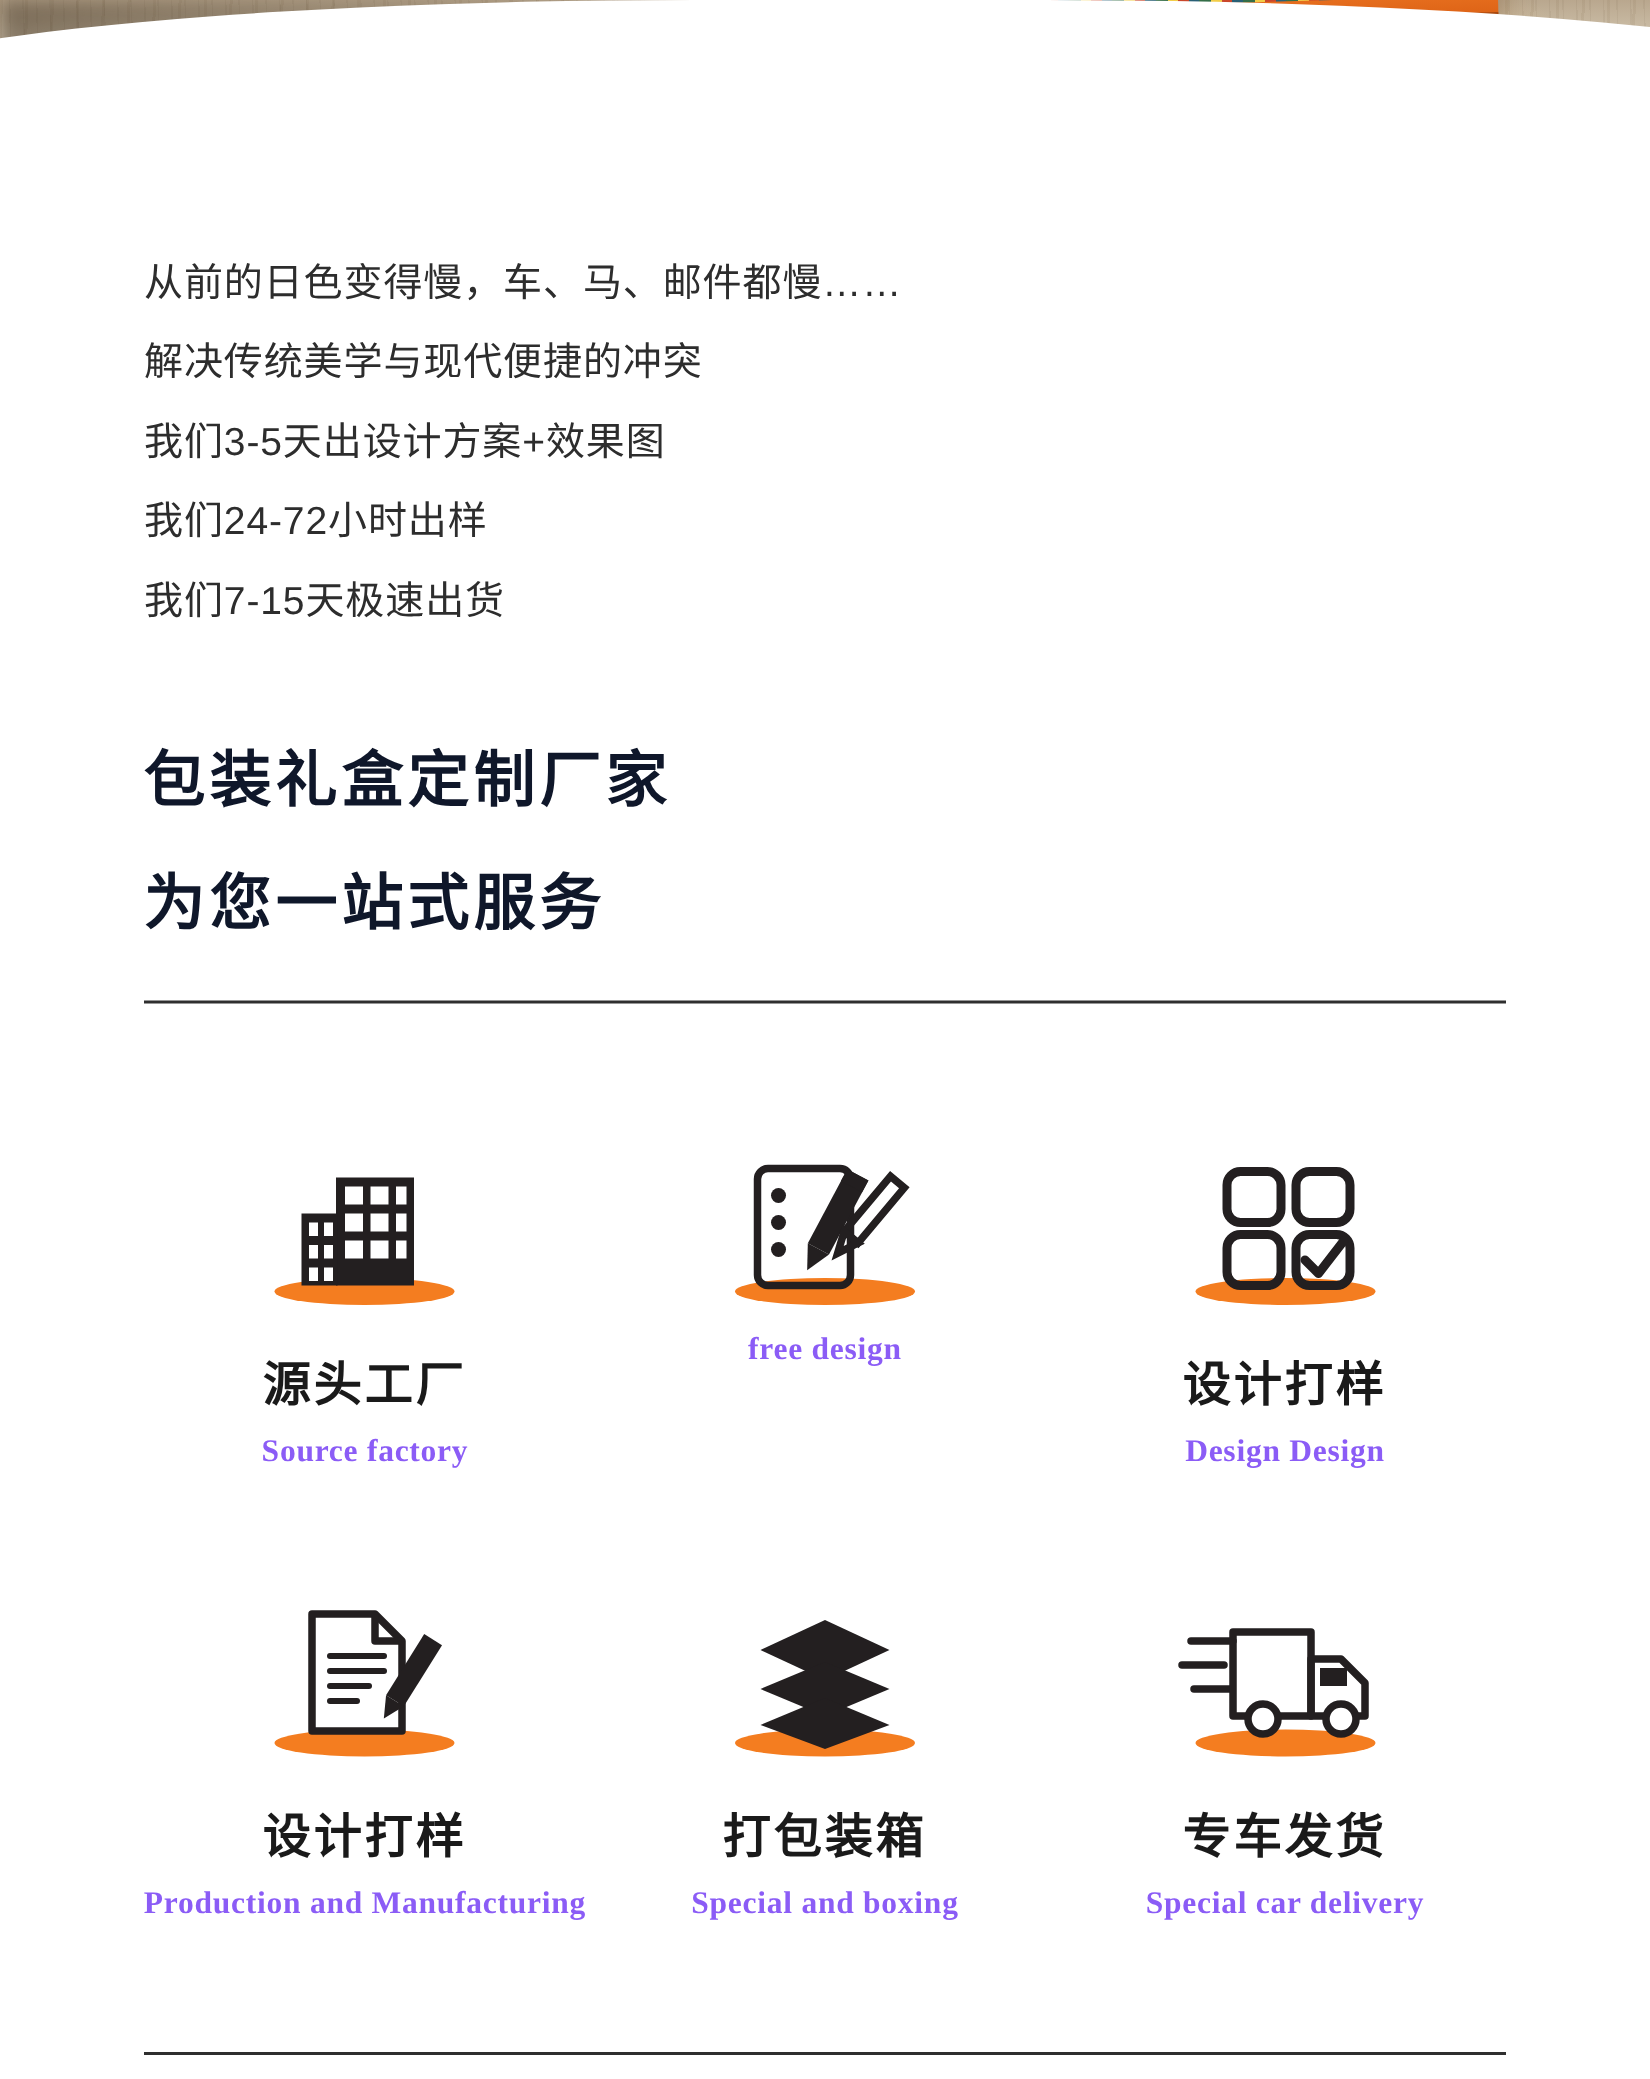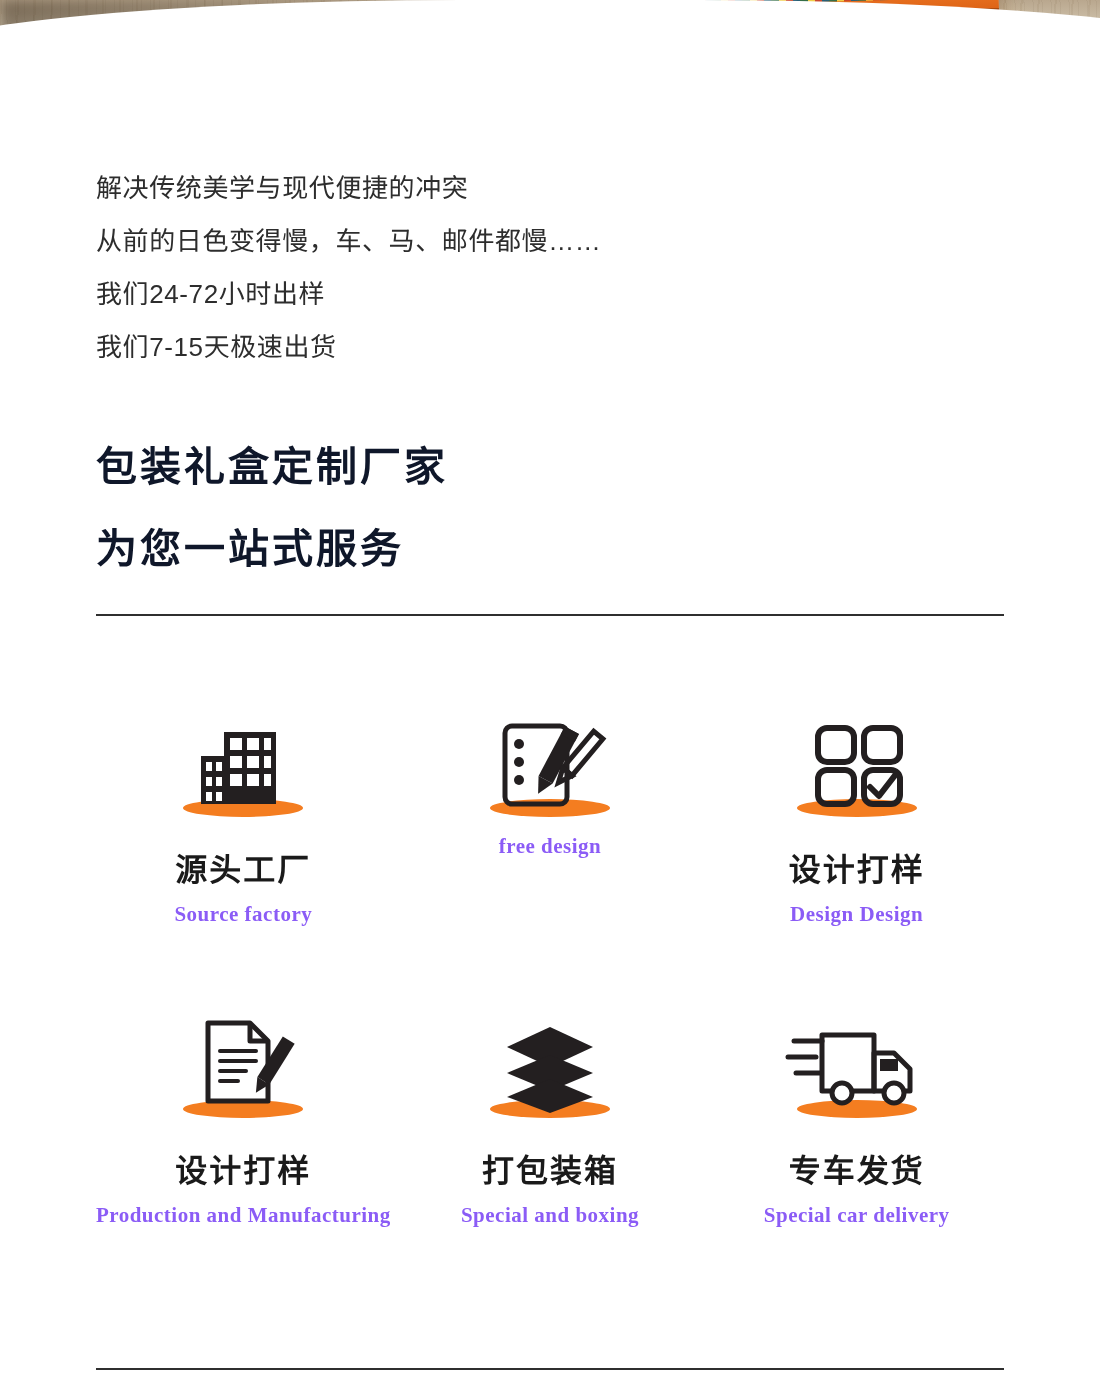--- a/index.html
+++ b/index.html
@@ -197,22 +197,23 @@
   <div class="photo-shadow-left"></div>
   <div class="photo-glow"></div>
   <div class="photo-box">
     <div class="photo-box-pattern"></div>
     <div class="photo-box-edge"></div>
   </div>
   <div class="photo-curve"></div>
 </div>
 
 <div class="intro">
+  <div class="intro-line">从前的日色变得慢，车、马、邮件都慢……</div>
   <div class="intro-line">解决传统美学与现代便捷的冲突</div>
-  <div class="intro-line">从前的日色变得慢，车、马、邮件都慢……</div>
+  <div class="intro-line">我们3-5天出设计方案+效果图</div>
   <div class="intro-line">我们24-72小时出样</div>
   <div class="intro-line">我们7-15天极速出货</div>
 </div>
 
 <div class="headline">
   <div class="headline-line">包装礼盒定制厂家</div>
   <div class="headline-line">为您一站式服务</div>
 </div>
 <div class="rule"></div>
 

